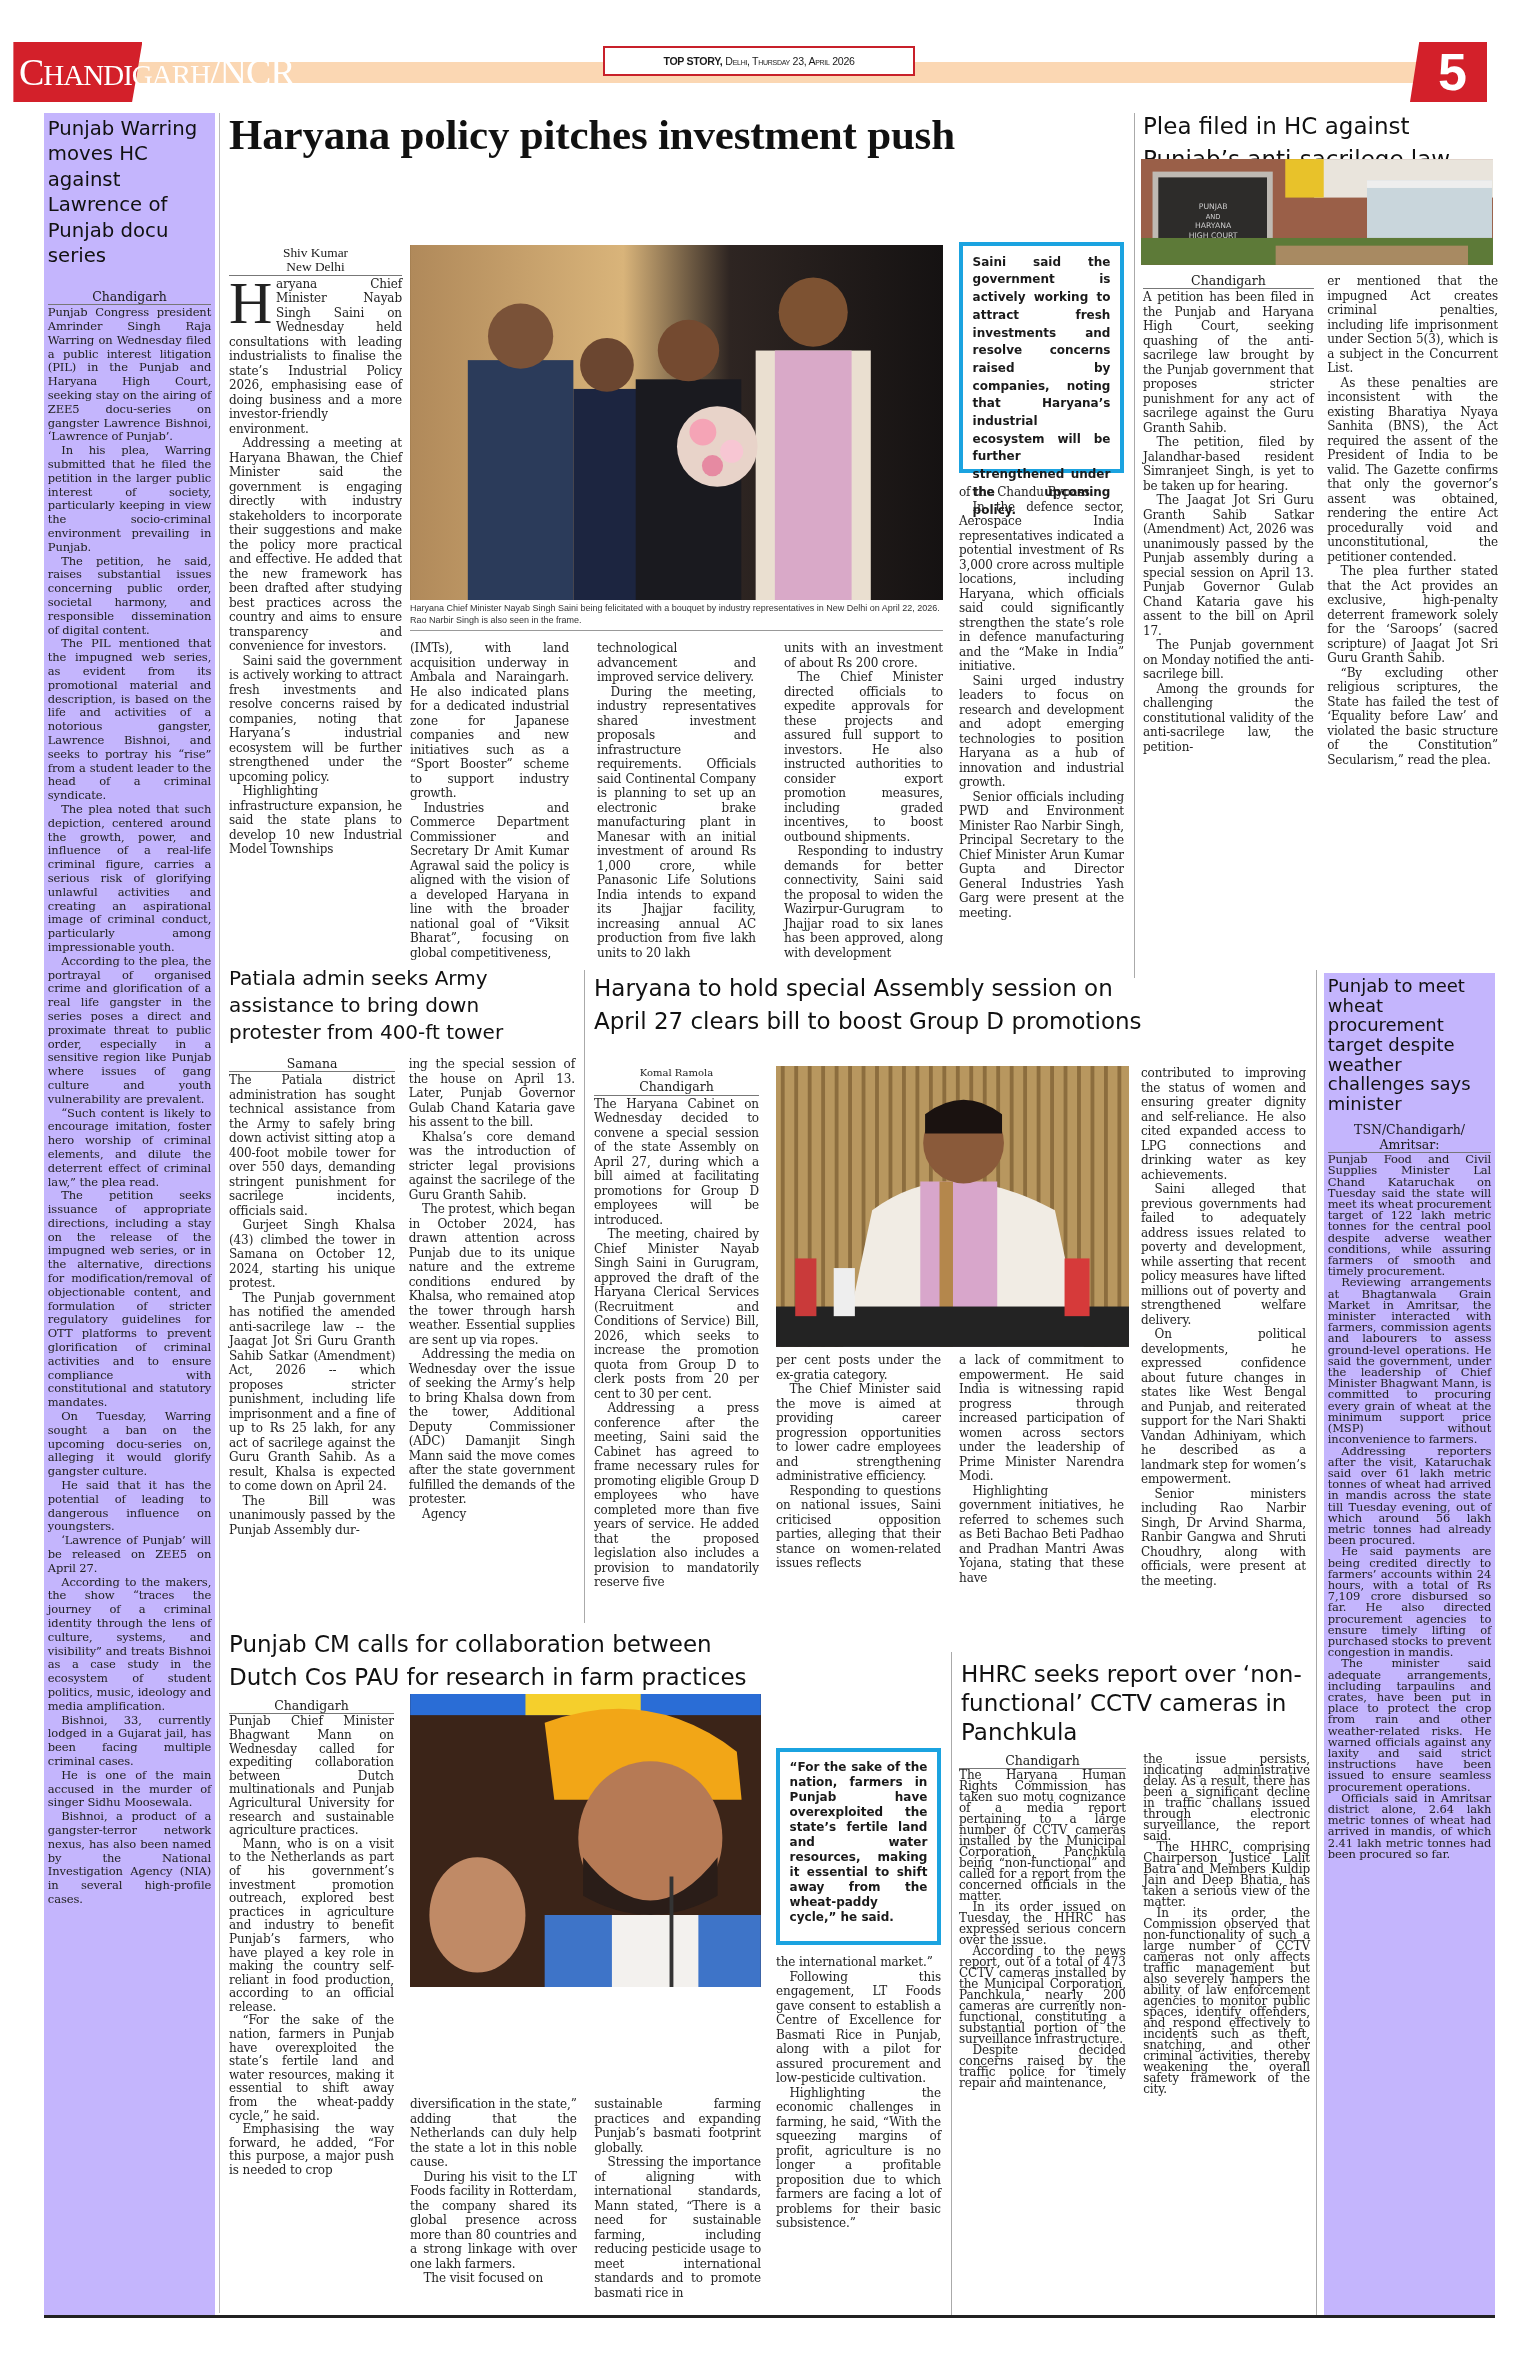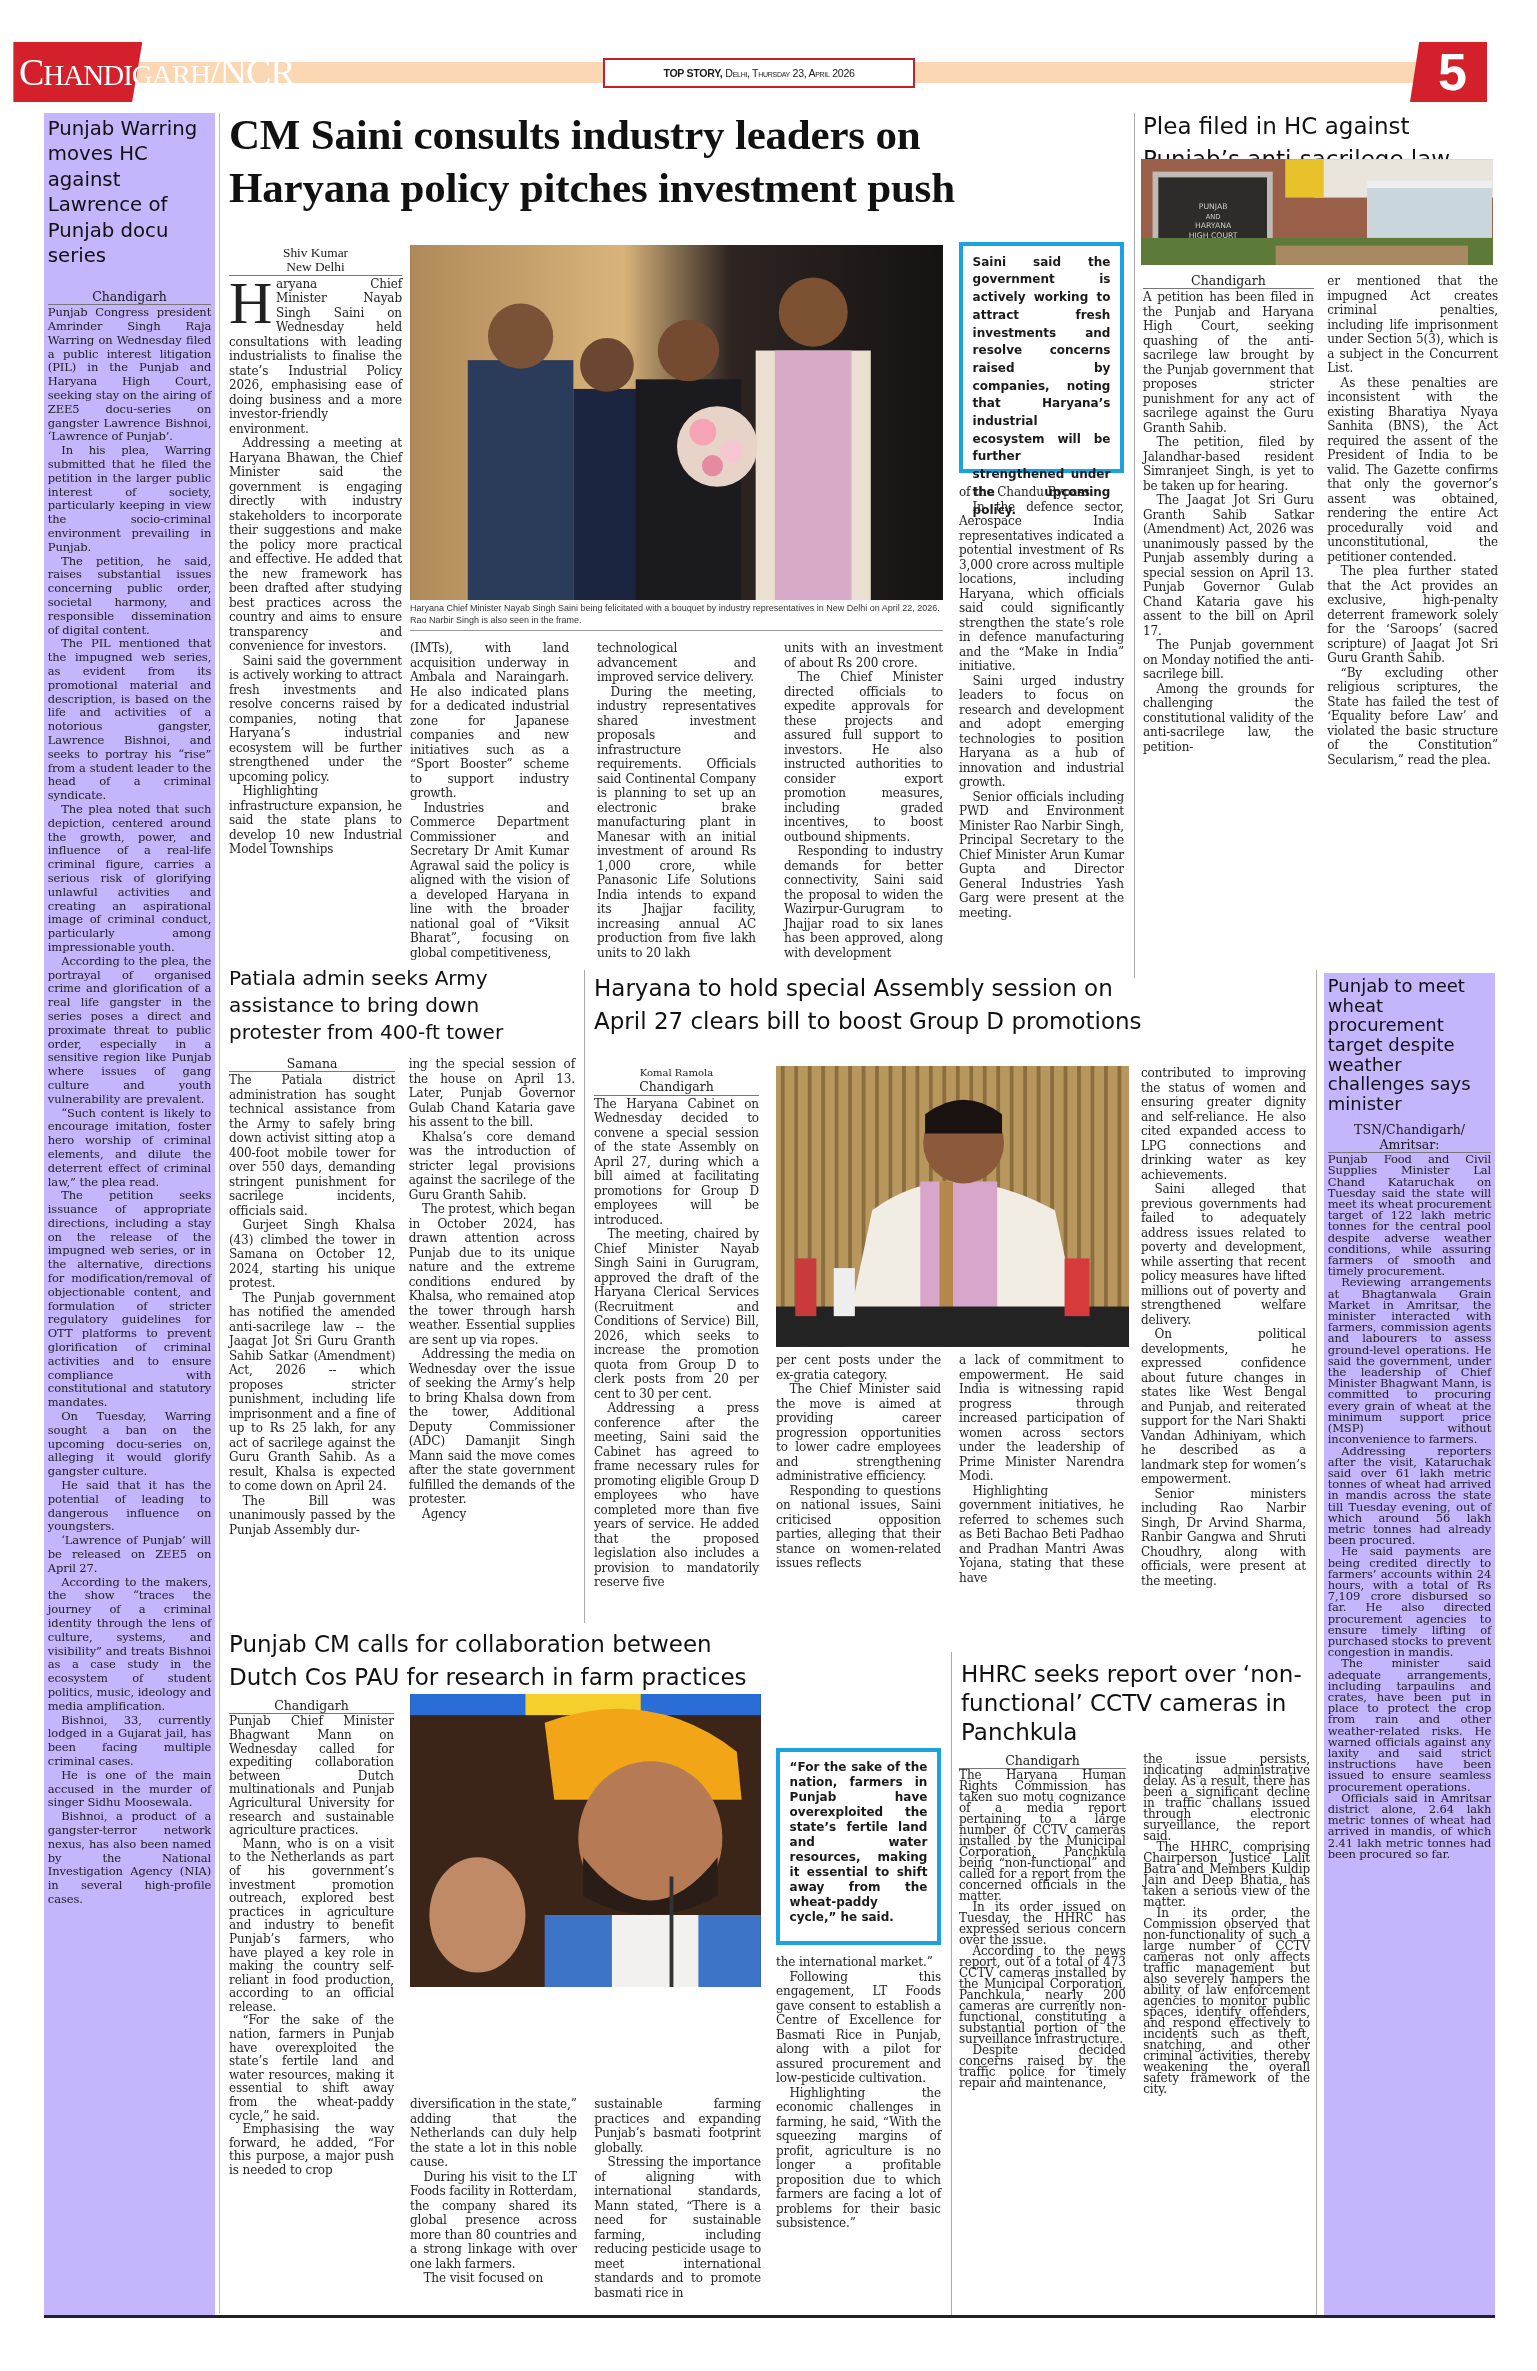--- a/index.html
+++ b/index.html
@@ -3,21 +3,21 @@
 <meta charset="utf-8">
 <style>
 *{box-sizing:border-box;margin:0;padding:0}
 html,body{width:1537px;height:2372px;background:#fff;overflow:hidden}
 body{position:relative;font-family:"DejaVu Serif",serif;color:#1a1a1a}
 .abs{position:absolute}
 .masthead-band{left:58px;top:62px;width:1422px;height:21px;background:#fbd7b3}
 .brand-red{position:absolute;left:13.4px;top:42px;width:129px;height:60px;background:#d3202a;clip-path:polygon(0 0,100% 0,92% 100%,0 100%)}
 .brand-text{position:absolute;left:19px;top:45px;font-family:"Liberation Serif",serif;color:#fff;font-size:38px;line-height:54px;letter-spacing:-1px;white-space:nowrap}
 .brand-text .sc{font-size:29px}
-.tagbox{position:absolute;left:603px;top:58px;width:312px;height:30px;border:2.9px solid #c8202a;background:#fff;font-family:"Liberation Sans",sans-serif;font-size:10.6px;display:flex;align-items:center;justify-content:center;letter-spacing:-0.3px}
+.tagbox{position:absolute;left:603px;top:46px;width:312px;height:30px;border:2.9px solid #c8202a;background:#fff;font-family:"Liberation Sans",sans-serif;font-size:10.6px;display:flex;align-items:center;justify-content:center;letter-spacing:-0.3px}
 .tagbox b{font-weight:bold;margin-right:2.9px}
 .pagenum{position:absolute;left:1410px;top:42px;width:77px;height:60px;background:#d3202a;clip-path:polygon(12% 0,100% 0,100% 100%,0 100%);color:#fff;font-family:"Liberation Sans",sans-serif;font-weight:bold;font-size:52px;line-height:60px;text-align:center;padding-left:7.7px}
 .head{font-family:"DejaVu Sans",sans-serif;color:#111;line-height:1.2}
 .head.serif{font-family:"Liberation Serif",serif}
 .pink{background:#c4b5fd}
 .body{font-family:"DejaVu Serif",serif;font-size:12px;line-height:14.5px;text-align:justify;hyphens:auto;color:#222;letter-spacing:-0.1px}
 .body p{text-indent:13.4px}
 .body p.first{text-indent:0}
 .dateline{font-family:"DejaVu Serif",serif;font-size:12.5px;text-align:center;border-bottom:1px solid #777;line-height:14.4px;margin-bottom:1px}
 .cols{display:flex;gap:19px}
@@ -58,21 +58,20 @@
     <p>‘Lawrence of Punjab’ will be released on ZEE5 on April 27.</p>
     <p>According to the makers, the show “traces the journey of a criminal identity through the lens of culture, systems, and visibility” and treats Bishnoi as a case study in the ecosystem of student politics, music, ideology and media amplification.</p>
     <p>Bishnoi, 33, currently lodged in a Gujarat jail, has been facing multiple criminal cases.</p>
     <p>He is one of the main accused in the murder of singer Sidhu Moosewala.</p>
     <p>Bishnoi, a product of a gangster-terror network nexus, has also been named by the National Investigation Agency (NIA) in several high-profile cases.</p>
   </div>
 </div>
 <div class="vline" style="left:219px;top:113px;height:2200px;background:#bbb"></div>
 
 <div class="abs head serif" style="left:229px;top:108px;width:903px;font-size:43px;line-height:53px;font-weight:bold;letter-spacing:-0.2px">
-  <div>CM Saini consults industry leaders on</div>
   <div>Haryana policy pitches investment push</div>
 </div>
 
 <div class="abs" style="left:229px;top:245px;width:173px">
   <div style="font-family:'Liberation Serif',serif;font-size:13.4px;text-align:center;line-height:15.4px">Shiv Kumar</div>
   <div class="dateline" style="font-family:'Liberation Serif',serif;font-size:13.4px">New Delhi</div>
   <div class="body">
     <p class="first"><span class="dropcap">H</span><span>aryana Chief Minister Nayab Singh Saini on Wednesday held consultations with leading industrialists to finalise the state’s Industrial Policy 2026, emphasising ease of doing business and a more investor-friendly environment.</span></p>
     <p>Addressing a meeting at Haryana Bhawan, the Chief Minister said the government is engaging directly with industry stakeholders to incorporate their suggestions and make the policy more practical and effective. He added that the new framework has been drafted after studying best practices across the country and aims to ensure transparency and convenience for investors.</p>
     <p>Saini said the government is actively working to attract fresh investments and resolve concerns raised by companies, noting that Haryana’s industrial ecosystem will be further strengthened under the upcoming policy.</p>

